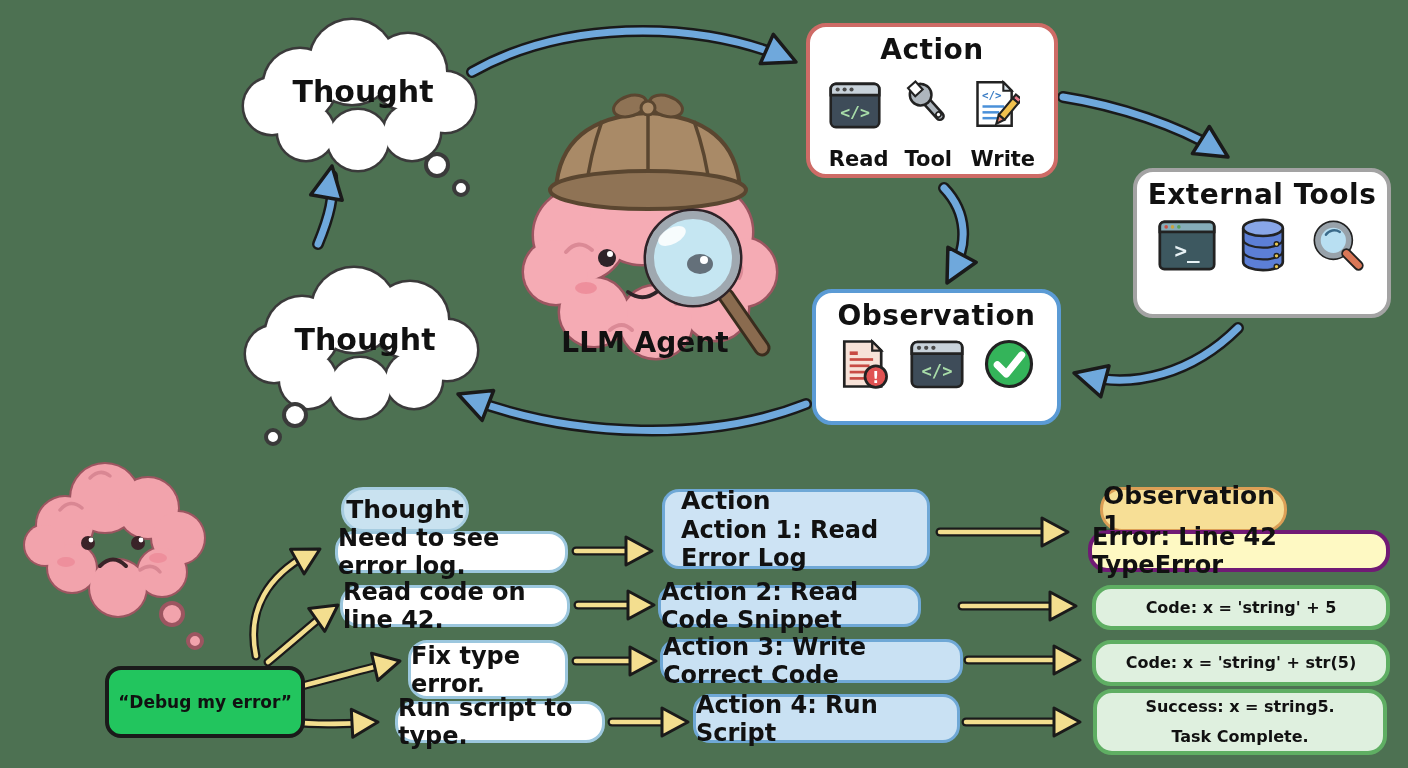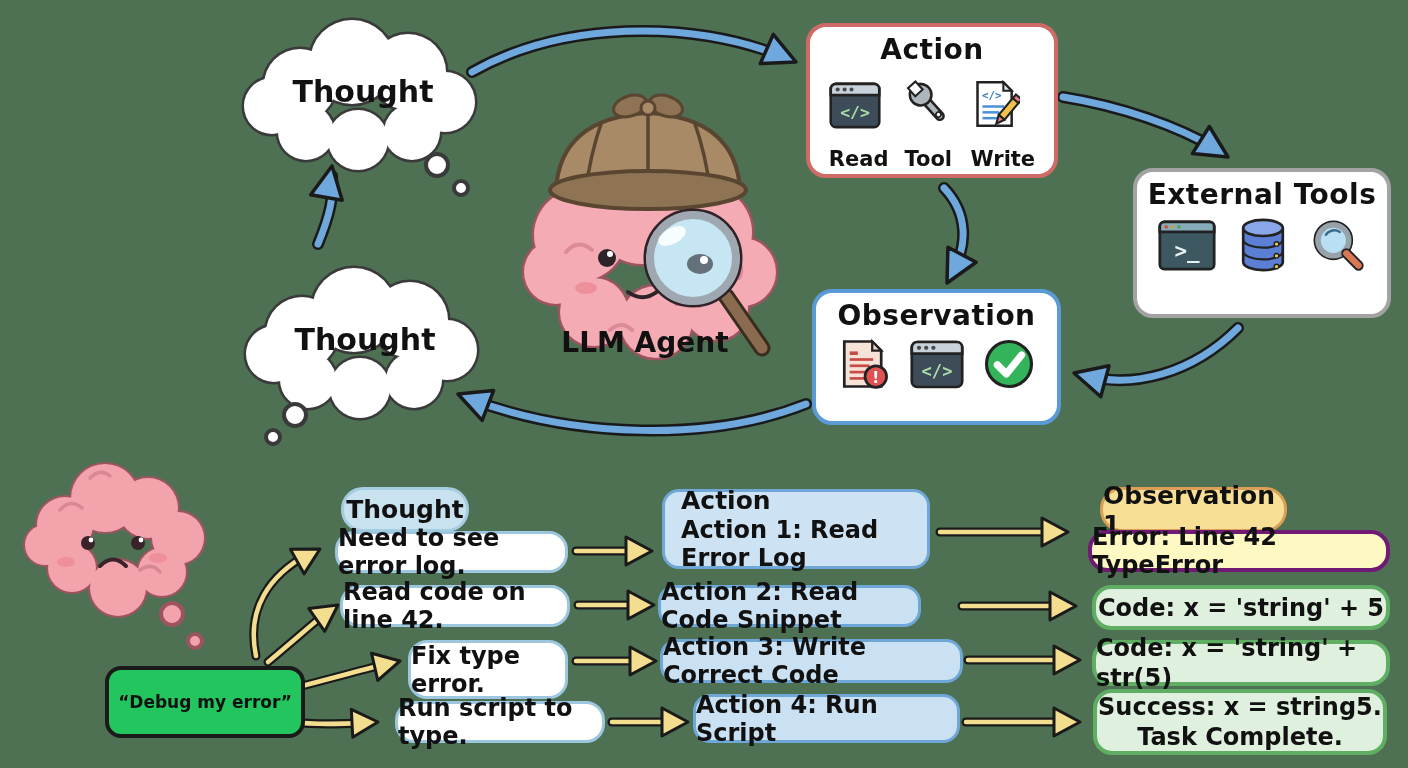--- a/index.html
+++ b/index.html
@@ -44,21 +44,21 @@
     padding:4px 16px;font-size:24px;font-weight:600;
   }
   .abox1 .hdr{font-weight:800;font-size:25px;line-height:30px;}
   .ebox{
     background:#fef9c3;border:4px solid #701a75;border-radius:19px;
     display:flex;align-items:center;justify-content:center;font-size:24px;font-weight:600;
   }
   .gbox{
     background:#DFF0DF;border:4px solid #5FAE63;border-radius:19px;
     display:flex;flex-direction:column;align-items:center;justify-content:center;
-    font-size:24px;font-weight:600;line-height:30px;
+    font-size:16px;font-weight:600;line-height:30px;
   }
   .dbox{
     background:#22c55e;border:4px solid #1a1a1a;border-radius:16px;
     display:flex;align-items:center;justify-content:center;font-size:17px;font-weight:600;
   }
   
   .blue-under{stroke:#1a1a1a;stroke-width:12;fill:none;stroke-linecap:round;}
   .blue-over{stroke:#6FA8DC;stroke-width:7;fill:none;stroke-linecap:round;}
   .bhead{fill:#6FA8DC;stroke:#1a1a1a;stroke-width:3.5;stroke-linejoin:round;}
   .yellow-under{stroke:#1a1a1a;stroke-width:9;fill:none;stroke-linecap:round;}

